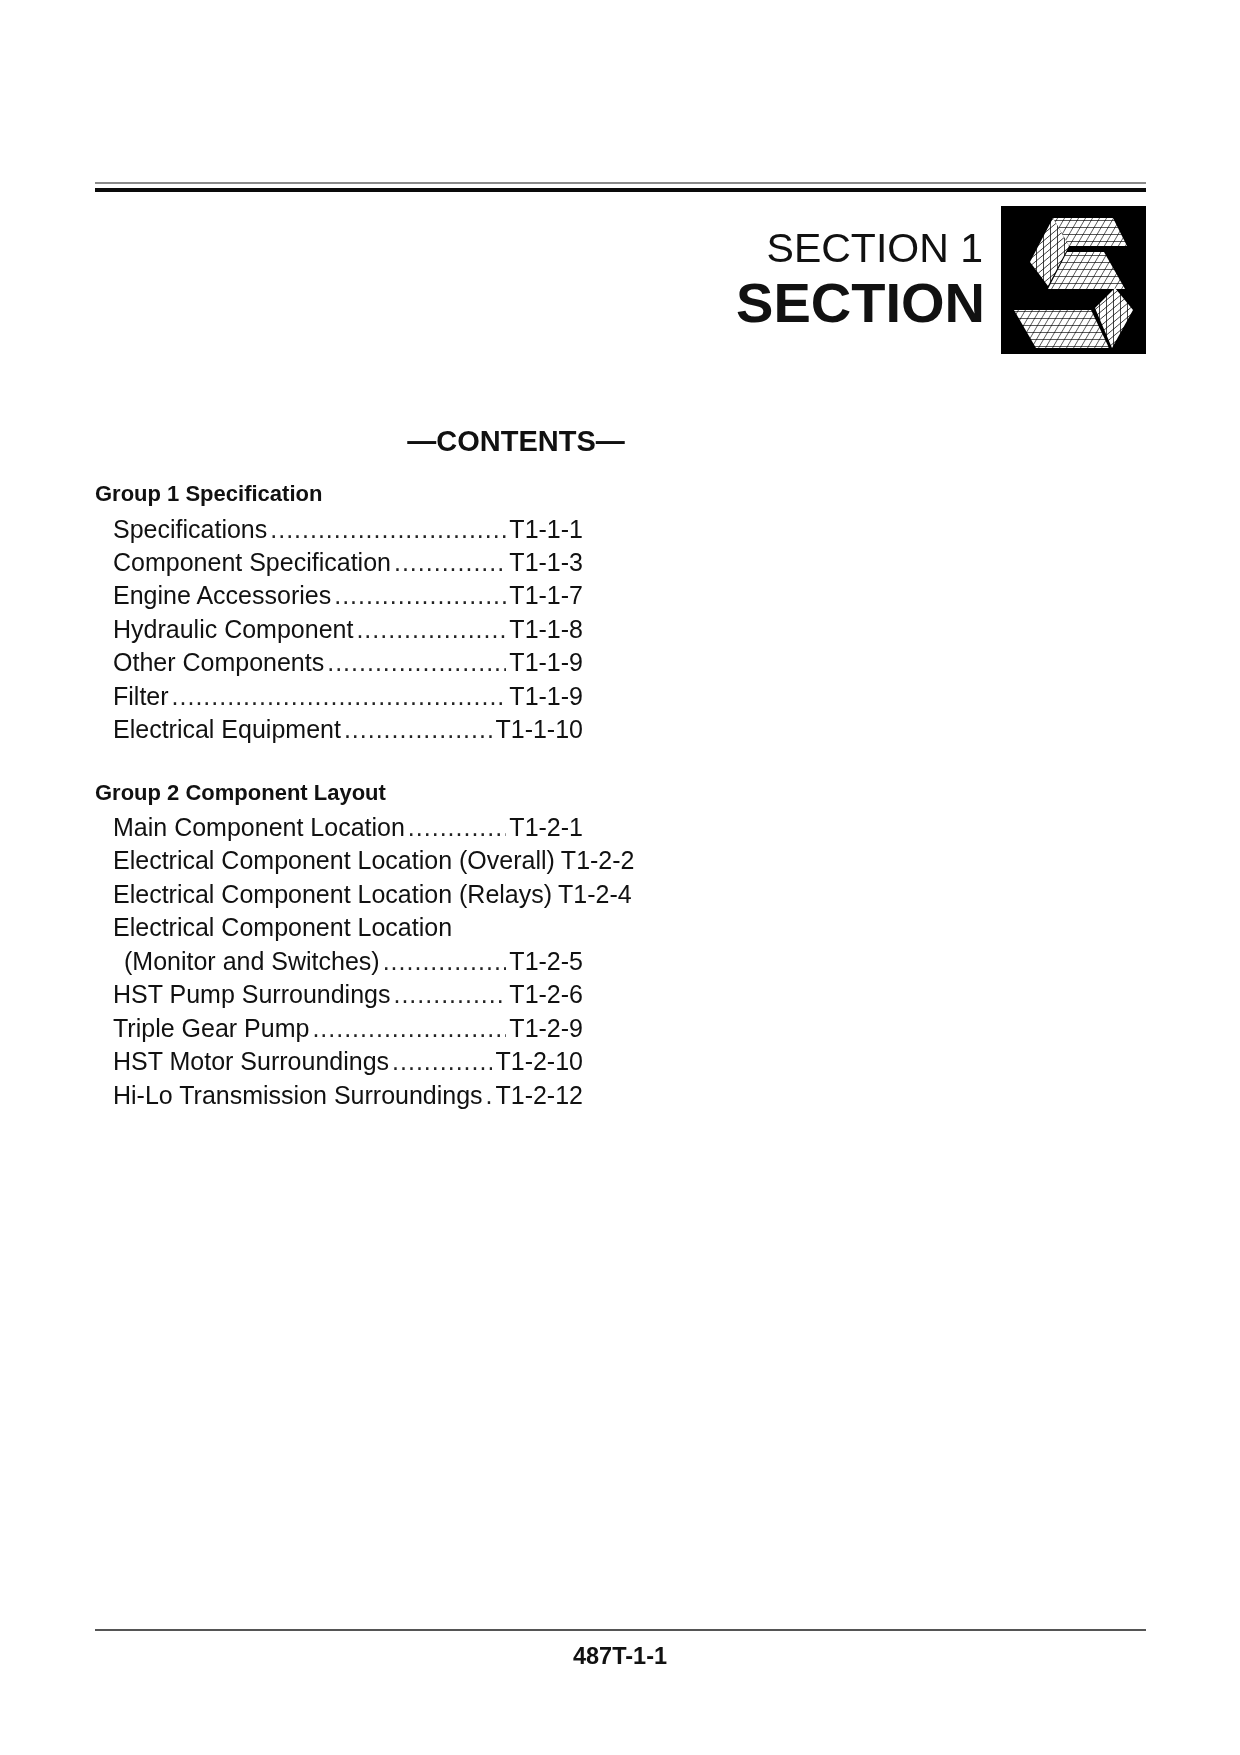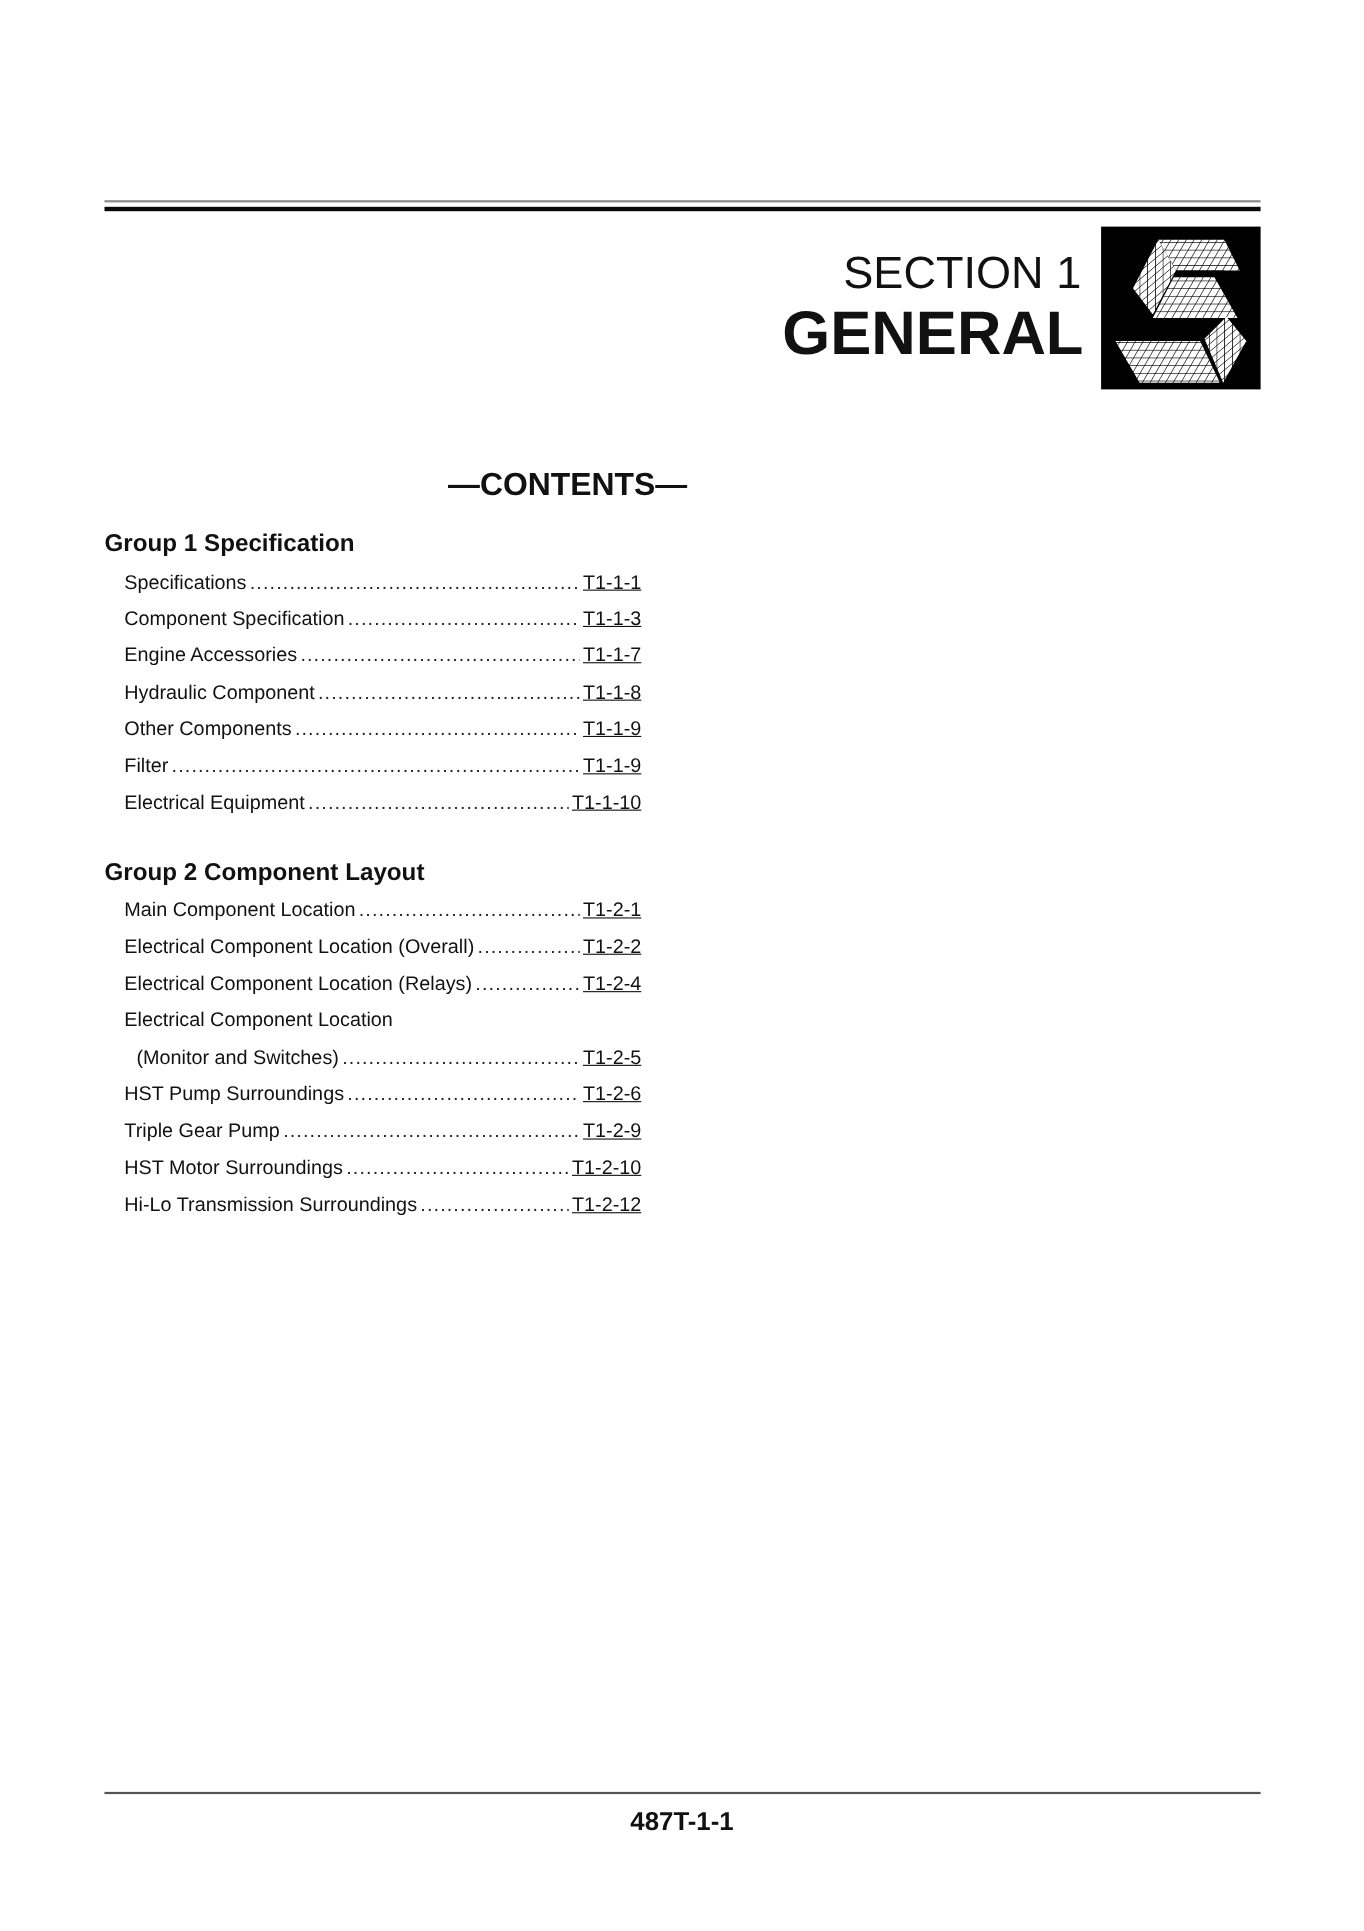--- a/index.html
+++ b/index.html
@@ -7,37 +7,37 @@
          font-family: "Liberation Sans", sans-serif; color: #111111; }
   .abs { position: absolute; }
   .rule-top-gray { left: 95px; top: 182px; width: 1051px; height: 2px; background: #8a8a8a; }
   .rule-top-black { left: 95px; top: 188px; width: 1051px; height: 4px; background: #0a0a0a; }
   .section-title { right: 257px; top: 228px; font-size: 41px; font-weight: normal; line-height: 41px; white-space: nowrap; letter-spacing: 0px; }
   .general-title { right: 255px; top: 275px; font-size: 56px; font-weight: bold; line-height: 56px; white-space: nowrap; }
   .logo-box { left: 1001px; top: 206px; width: 145px; height: 148px; background: #000; }
   .logo-box svg { display: block; }
   .contents-heading { left: 0; width: 1032px; text-align: center; top: 427px; font-size: 29px; font-weight: bold; line-height: 29px; white-space: nowrap; }
   .group-heading { left: 95px; font-size: 22px; font-weight: bold; line-height: 24px; white-space: nowrap; }
-  .toc-entry { left: 113px; width: 470px; height: 24px; font-size: 18px; line-height: 24px; display: flex; align-items: center; white-space: nowrap; }
+  .toc-entry { left: 113px; width: 470px; height: 24px; font-size: 25px; line-height: 24px; display: flex; align-items: center; white-space: nowrap; }
   .toc-entry.indent .toc-title { padding-left: 11px; }
   .toc-title { flex: 0 0 auto; }
   .toc-dots { flex: 1 1 auto; overflow: hidden; margin: 0 3px; letter-spacing: 1px; color: #222; }
   .toc-dots::before { content: "..................................................................................................................................................."; }
-  .toc-page { flex: 0 0 auto; text-align: right; text-decoration: underline; }
+  .toc-page { flex: 0 0 auto; text-align: right; }
   .rule-bottom { left: 95px; top: 1629px; width: 1051px; height: 2px; background: #555; }
   .footer-page { left: 0; width: 1240px; text-align: center; top: 1644px; font-size: 23.5px; font-weight: bold; line-height: 24px; }
 </style>
 </head>
 <body>
 
 <div class="abs rule-top-gray"></div>
 <div class="abs rule-top-black"></div>
 
 <div class="abs section-title">SECTION 1</div>
-<div class="abs general-title">GENERAL</div>
+<div class="abs general-title">SECTION</div>
 
 <div class="abs logo-box">
   <svg width="145" height="148" viewBox="0 0 145 148">
     <defs>
       <pattern id="grid" width="7" height="6" patternUnits="userSpaceOnUse">
         <rect width="7" height="6" fill="#ffffff"></rect>
         <path d="M0 0 H7 M0 0 V6" stroke="#000" stroke-width="1.3"></path>
       </pattern>
       <pattern id="gridSkew" width="7" height="7" patternUnits="userSpaceOnUse" patternTransform="skewX(-30)">
         <rect width="7" height="7" fill="#ffffff"></rect>

